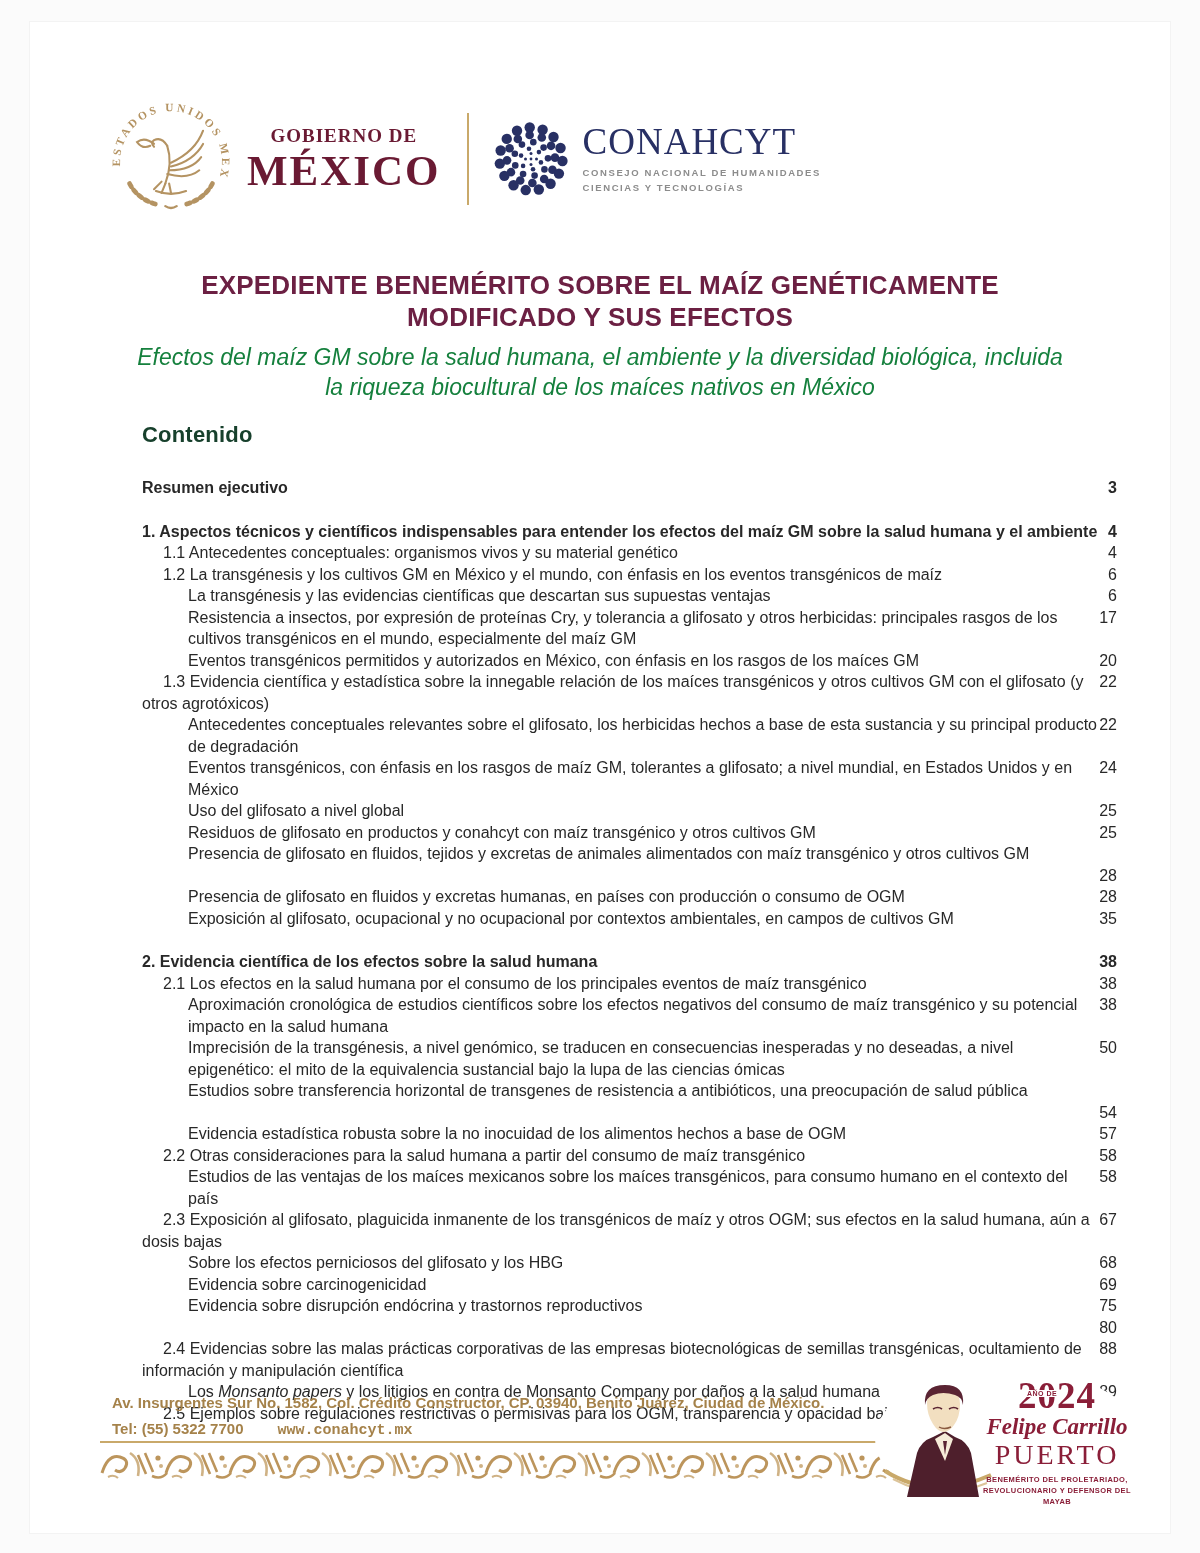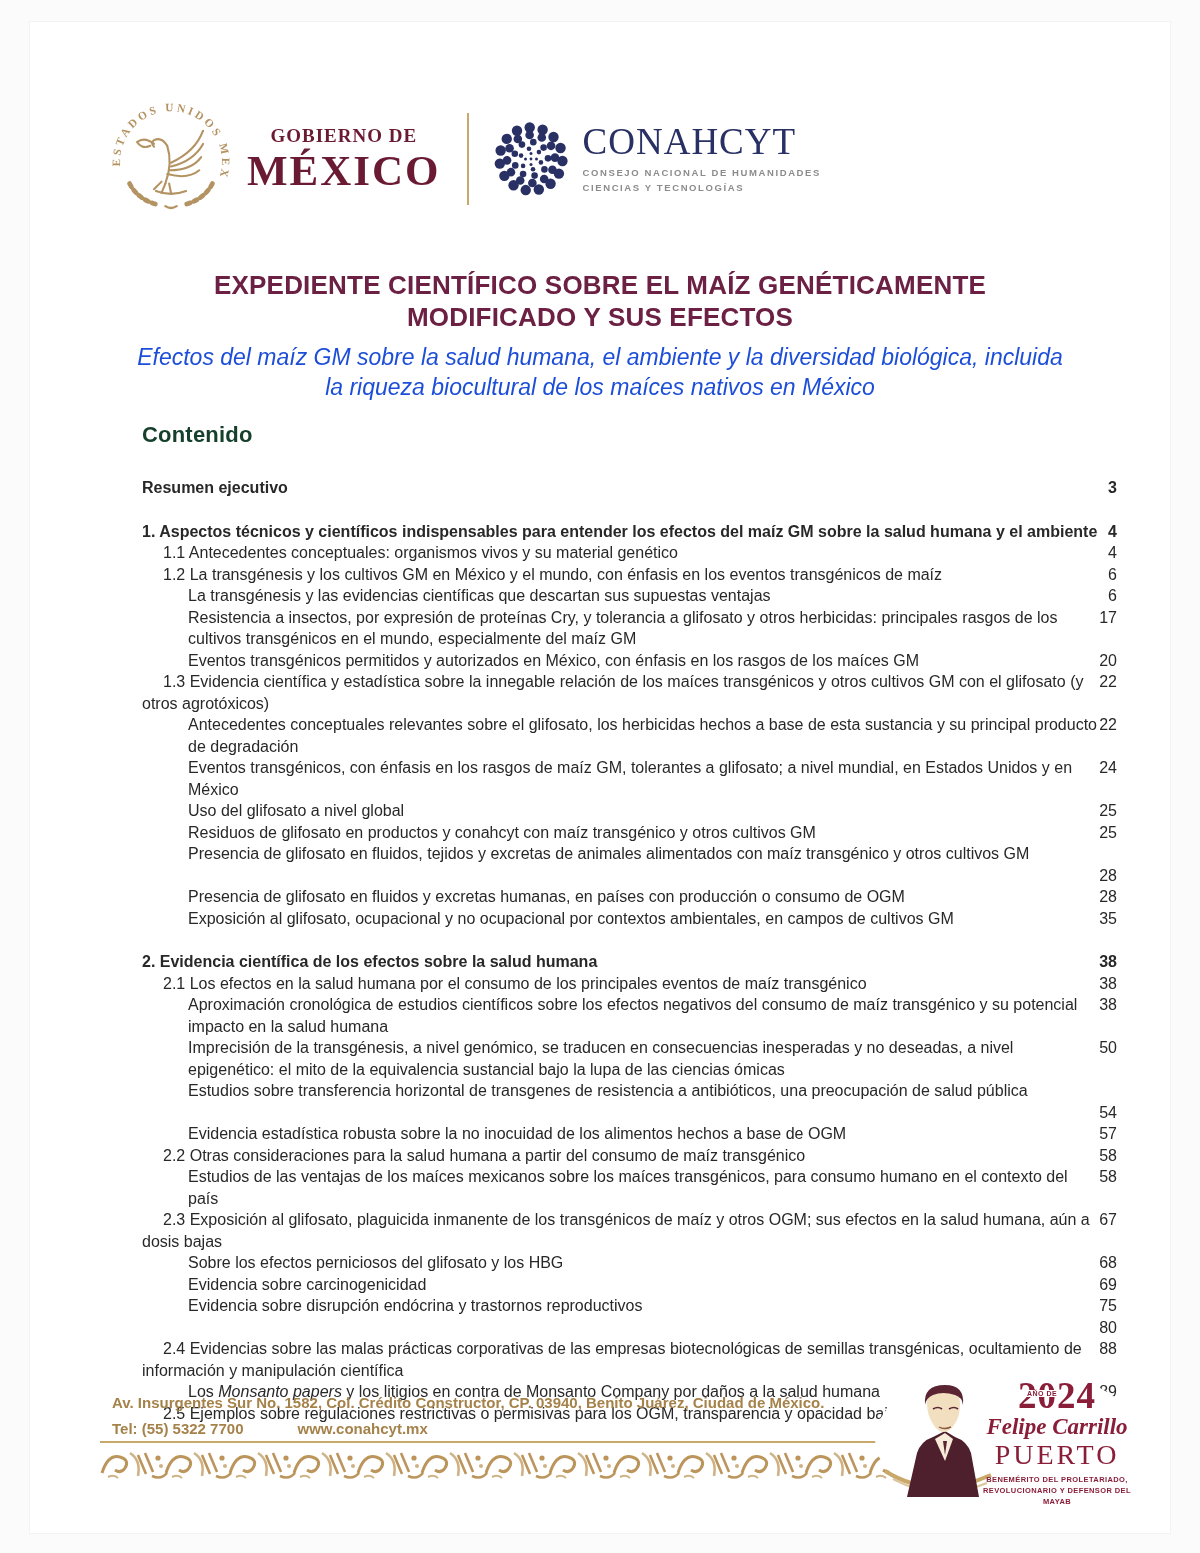--- a/index.html
+++ b/index.html
@@ -15,38 +15,38 @@
   .gob-l2{font-size:43px;letter-spacing:2px;margin-top:4px;}
   .hdr-div{width:2px;height:92px;background:#c9a96a;margin:0 22px 0 26px;}
   .cona{display:flex;align-items:center;}
   .cona-text{margin-left:12px;}
   .cona-word{color:#283064;font-family:"Liberation Serif",serif;font-weight:normal;font-size:37px;letter-spacing:1px;line-height:1;}
   .cona-tag{margin-top:6px;color:#8c8c8c;font-size:9.5px;font-weight:bold;letter-spacing:1.6px;line-height:1.5;}
 
   
   .titleblock{position:absolute;left:100px;right:100px;top:248px;text-align:center;}
   .doc-title{color:#6c2043;font-weight:bold;font-size:26px;line-height:1.22;margin:0 auto;max-width:900px;letter-spacing:.2px;}
-  .doc-sub{color:#1d4ed8;font-style:italic;font-size:23px;line-height:1.28;margin:10px auto 0;max-width:1000px;font-weight:500;text-align:center;}
+  .doc-sub{color:#15803d;font-style:italic;font-size:23px;line-height:1.28;margin:10px auto 0;max-width:1000px;font-weight:500;text-align:center;}
 
   
   .contenido{position:absolute;left:112px;top:400px;margin:0;color:#17402c;font-size:22px;font-weight:bold;letter-spacing:.2px;}
   #toc{position:absolute;left:112px;top:455px;width:975px;color:#282828;font-size:16px;line-height:21.5px;}
   .toc-entry{overflow:hidden;}
   .toc-entry.gap{margin-top:22px;}
   .toc-entry.b{font-weight:bold;}
   .toc-entry.lvl1{text-indent:21px;}
   .toc-entry.lvl2{padding-left:46px;}
   .pg{float:right;text-indent:0;}
   .pg.own{float:none;display:block;text-align:right;}
   .it{font-style:italic;}
 
   
   .ftr{position:absolute;left:0;right:16px;top:1363px;height:168px;}
   .addr{position:absolute;left:82px;top:5px;color:#a5824a;font-weight:bold;font-size:15px;line-height:1.7;}
-  .addr .web{margin-left:54px;}
+  .addr .web{margin-left:34px;font-family:Liberation Mono, monospace;}
   .rule{position:absolute;left:70px;top:56px;width:1010px;height:2px;background:#c9a96a;}
   .band{position:absolute;left:70px;top:64px;}
   .emblem{position:absolute;left:845px;top:-12px;width:265px;height:140px;}
   .emblem-bg{position:absolute;left:0;top:0;width:265px;height:132px;background:#ffffff;border-radius:50% / 60%;}
   .portrait{position:absolute;left:8px;top:2px;}
   .em-text{position:absolute;left:102px;top:4px;width:160px;text-align:center;color:#8a1e38;}
   .y2024{font-family:"Liberation Serif",serif;font-weight:bold;font-size:37px;line-height:1;position:relative;letter-spacing:1px;}
   .anode{position:absolute;left:49px;top:13px;background:#ffffff;color:#8a1e38;font-family:"Liberation Sans",sans-serif;
          font-size:7px;font-weight:bold;letter-spacing:.5px;padding:0 1px;}
   .fc{font-family:"Liberation Serif",serif;font-style:italic;font-weight:bold;font-size:23px;line-height:1.05;margin-top:1px;}
@@ -151,21 +151,21 @@
         <div class="cona-word">CONAHCYT</div>
         <div class="cona-tag">
           <div>CONSEJO NACIONAL DE HUMANIDADES</div>
           <div>CIENCIAS Y TECNOLOGÍAS</div>
         </div>
       </div>
     </div>
   </div>
 
   <div class="titleblock">
-    <div class="doc-title">EXPEDIENTE CIENTÍFICO SOBRE EL MAÍZ GENÉTICAMENTE MODIFICADO Y SUS EFECTOS</div>
+    <div class="doc-title">EXPEDIENTE BENEMÉRITO SOBRE EL MAÍZ GENÉTICAMENTE MODIFICADO Y SUS EFECTOS</div>
     <div class="doc-sub">Efectos del maíz GM sobre la salud humana, el ambiente y la diversidad biológica, incluida la riqueza biocultural de los maíces nativos en México</div>
   </div>
 
   <h3 class="contenido">Contenido</h3>
   <div id="toc">
       <div class="toc-entry lvl0 b"><span class="pg">3</span><span><span>Resumen ejecutivo</span></span></div>
       <div class="toc-entry lvl0 b gap"><span class="pg">4</span><span><span>1. Aspectos técnicos y científicos indispensables para entender los efectos del maíz GM sobre la salud humana y el ambiente</span></span></div>
       <div class="toc-entry lvl1"><span class="pg">4</span><span><span>1.1 Antecedentes conceptuales: organismos vivos y su material genético</span></span></div>
       <div class="toc-entry lvl1"><span class="pg">6</span><span><span>1.2 La transgénesis y los cultivos GM en México y el mundo, con énfasis en los eventos transgénicos de maíz</span></span></div>
       <div class="toc-entry lvl2"><span class="pg">6</span><span><span>La transgénesis y las evidencias científicas que descartan sus supuestas ventajas</span></span></div>

